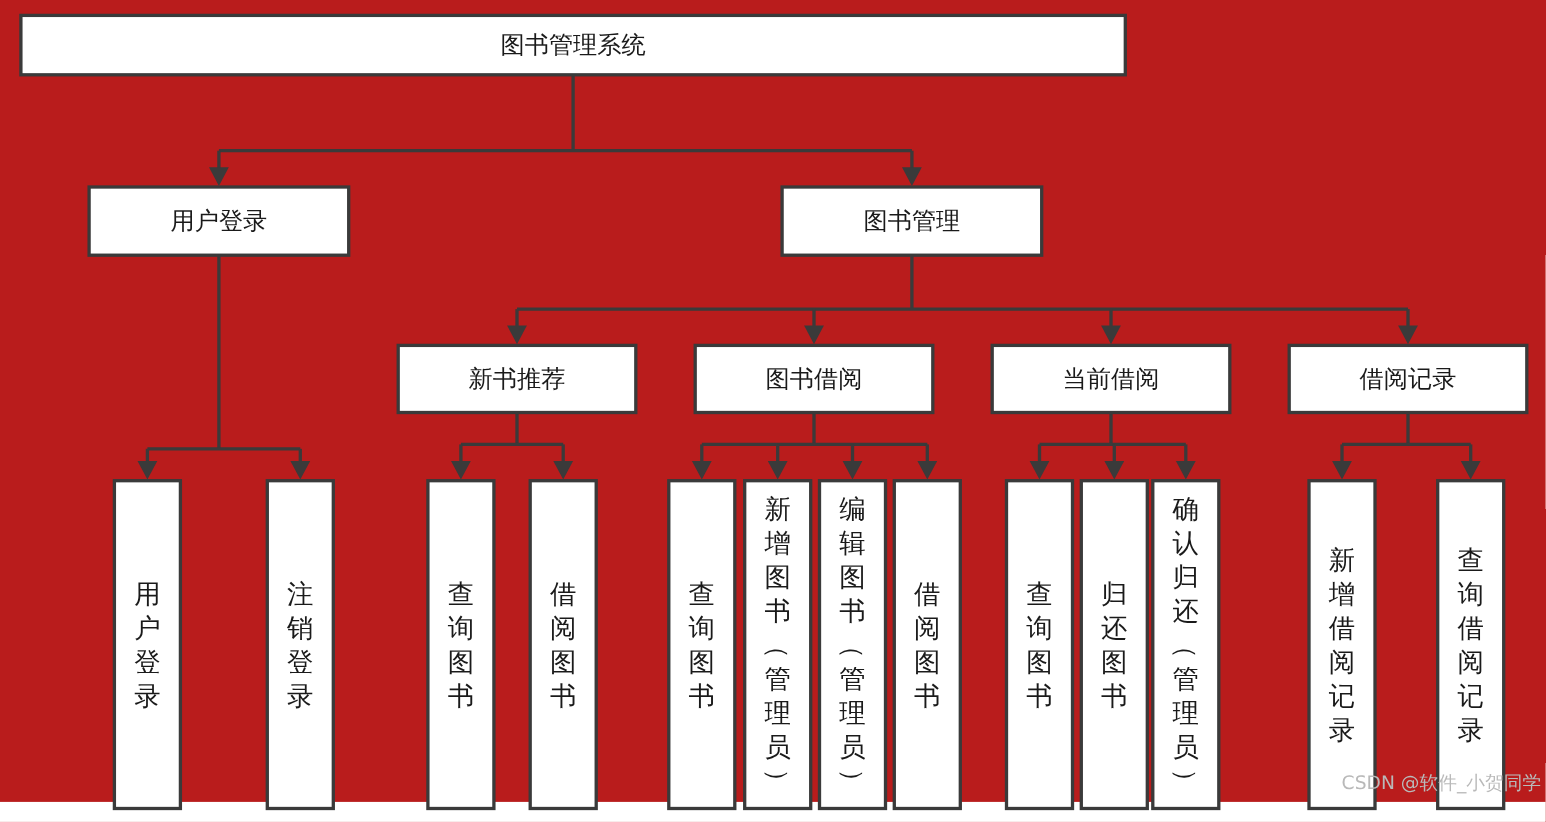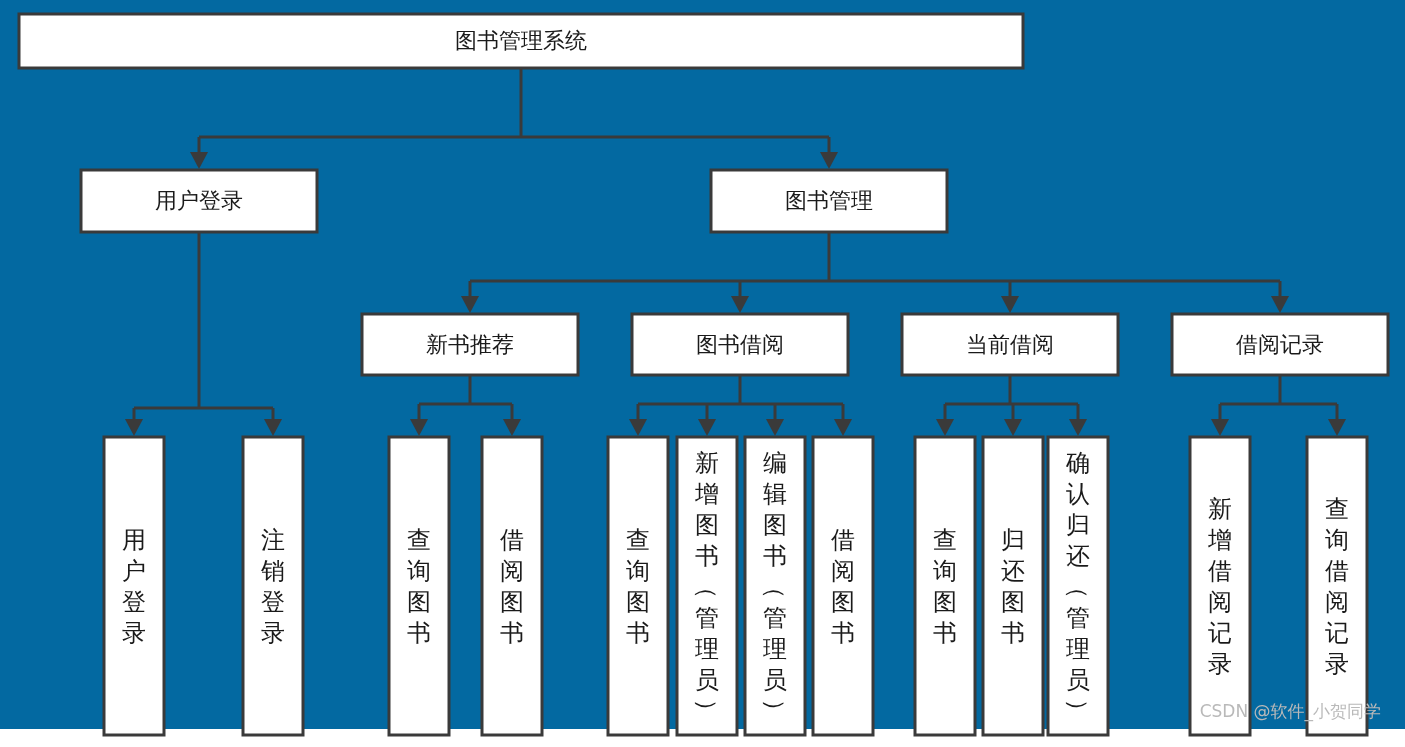--- a/index.html
+++ b/index.html
@@ -10,21 +10,21 @@
   body {
     width: 1405px;
     height: 747px;
     font-family: "Liberation Sans", "DejaVu Sans", sans-serif;
     overflow: hidden;
   }
   #diagram-root {
     position: relative;
     width: 1405px;
     height: 729px;
-    background: #0369a1;
+    background: #b91c1c;
     text-decoration: underline;
   }
   svg.flow {
     position: absolute;
     left: 0;
     top: 0;
     width: 1405px;
     height: 747px;
   }
   .node-rect {
@@ -44,21 +44,21 @@
   }
   .node-label-h {
     font-family: "DejaVu Sans", "Liberation Sans", sans-serif;
     font-size: 22px;
     fill: #1a1a1a;
     text-anchor: middle;
     dominant-baseline: middle;
   }
   .watermark {
     position: absolute;
-    right: 24px;
+    right: 4px;
     bottom: 6px;
     font-family: "DejaVu Sans", "Liberation Sans", sans-serif;
     font-size: 17px;
     color: #b9b9b9;
     white-space: nowrap;
     user-select: none;
   }
 </style>
 </head>
 <body>

